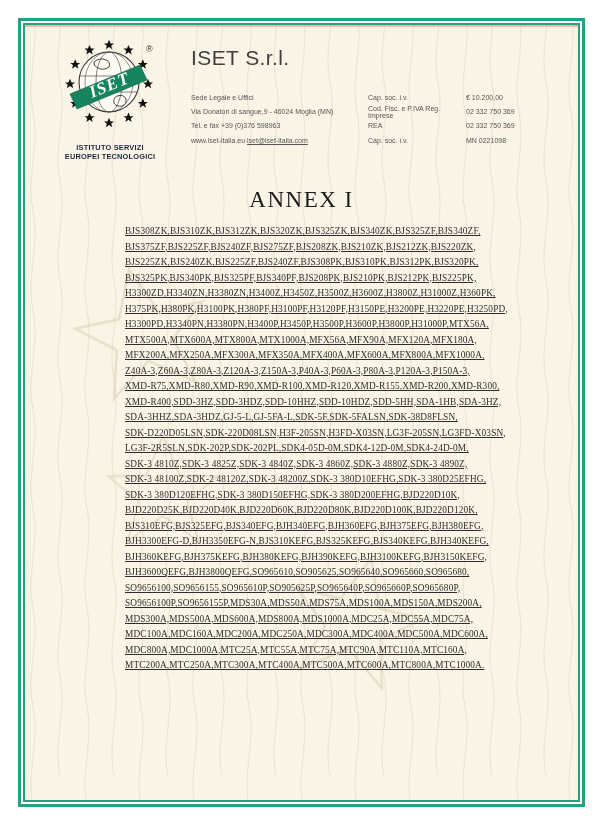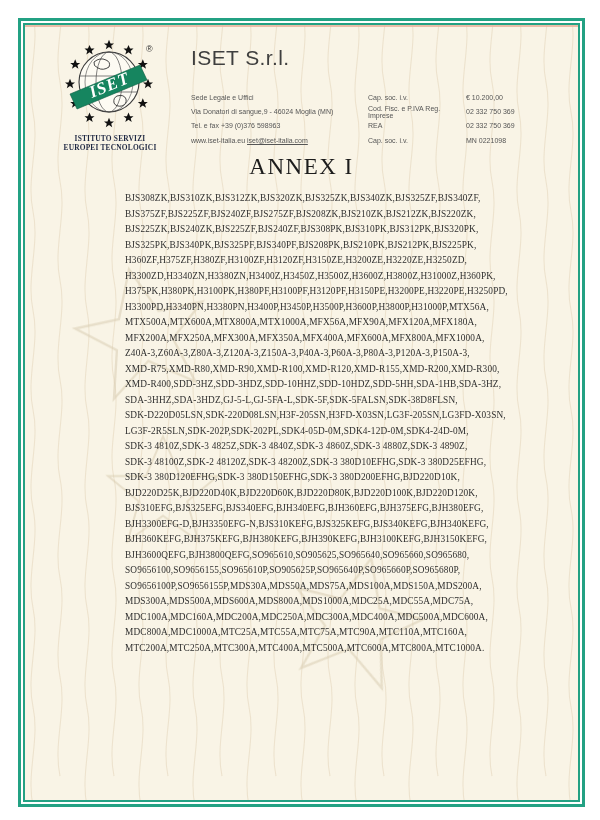--- a/index.html
+++ b/index.html
@@ -23,45 +23,45 @@
     position:absolute; top:0; left:0; right:0; height:2px;
     background:#eab29c; opacity:.85; z-index:2;
   }
   .bg-waves { position:absolute; inset:0; z-index:0; }
   .content { position:relative; z-index:1; }
 
   
   .header { display:flex; padding:13px 14px 0 24px; }
   .logo-block { width:122px; text-align:center; flex:0 0 auto; }
   .org-name {
-    font-size:7.4px; font-weight:bold; line-height:9px;
-    color:#1e2742; letter-spacing:.2px;font-family:Liberation Serif, serif;
+    margin-top:9px; font-size:7.4px; font-weight:bold; line-height:9px;
+    color:#1e2742; letter-spacing:.2px;
   }
   .header-text { flex:1; padding-left:20px; padding-top:8px; }
   .company-title { font-size:21px; color:#3f3f3f; letter-spacing:.4px; }
   .info-table { margin-top:20px; font-size:7px; color:#555; }
   .info-row {
     display:grid; grid-template-columns:177px 98px auto;
     height:14.4px; align-items:center;
   }
   .email-link { text-decoration:underline; color:#555; cursor:pointer; }
 
   
   .annex-title {
-    margin-top:2px; text-align:center;
+    margin-top:26px; text-align:center;
     font-family:"Liberation Serif", serif;
     font-size:23px; letter-spacing:1.5px; color:#1c1c1c;
   }
   .annex-body {
     margin-top:11px; padding-left:100px; padding-right:10px;
     font-family:"Liberation Serif", serif;
     font-size:9.3px; line-height:15.5px; letter-spacing:.15px;
     color:#2e2e2e;
   }
-  .model-line { white-space:nowrap; }
+  .model-line { white-space:nowrap;text-decoration:underline; }
 
   
   .logo-ribbon-text {
     font-family:"Liberation Serif", serif;
     font-style:italic; font-weight:bold;
     fill:#ffffff; font-size:17px; letter-spacing:1px;
   }
   .logo-reg { font-size:9px; fill:#333; font-family:"Liberation Sans",sans-serif; }
 </style>
 </head>
@@ -189,21 +189,20 @@
 
           <div class="model-line">BJS308ZK,BJS310ZK,BJS312ZK,BJS320ZK,BJS325ZK,BJS340ZK,BJS325ZF,BJS340ZF,</div>
 
           <div class="model-line">BJS375ZF,BJS225ZF,BJS240ZF,BJS275ZF,BJS208ZK,BJS210ZK,BJS212ZK,BJS220ZK,</div>
 
           <div class="model-line">BJS225ZK,BJS240ZK,BJS225ZF,BJS240ZF,BJS308PK,BJS310PK,BJS312PK,BJS320PK,</div>
 
           <div class="model-line">BJS325PK,BJS340PK,BJS325PF,BJS340PF,BJS208PK,BJS210PK,BJS212PK,BJS225PK,</div>
 
 
-          <div class="model-line">H360ZF,H375ZF,H380ZF,H3100ZF,H3120ZF,H3150ZE,H3200ZE,H3220ZE,H3250ZD,</div>
 
           <div class="model-line">H3300ZD,H3340ZN,H3380ZN,H3400Z,H3450Z,H3500Z,H3600Z,H3800Z,H31000Z,H360PK,</div>
 
           <div class="model-line">H375PK,H380PK,H3100PK,H380PF,H3100PF,H3120PF,H3150PE,H3200PE,H3220PE,H3250PD,</div>
 
           <div class="model-line">H3300PD,H3340PN,H3380PN,H3400P,H3450P,H3500P,H3600P,H3800P,H31000P,MTX56A,</div>
 
 
           <div class="model-line">MTX500A,MTX600A,MTX800A,MTX1000A,MFX56A,MFX90A,MFX120A,MFX180A,</div>
 

